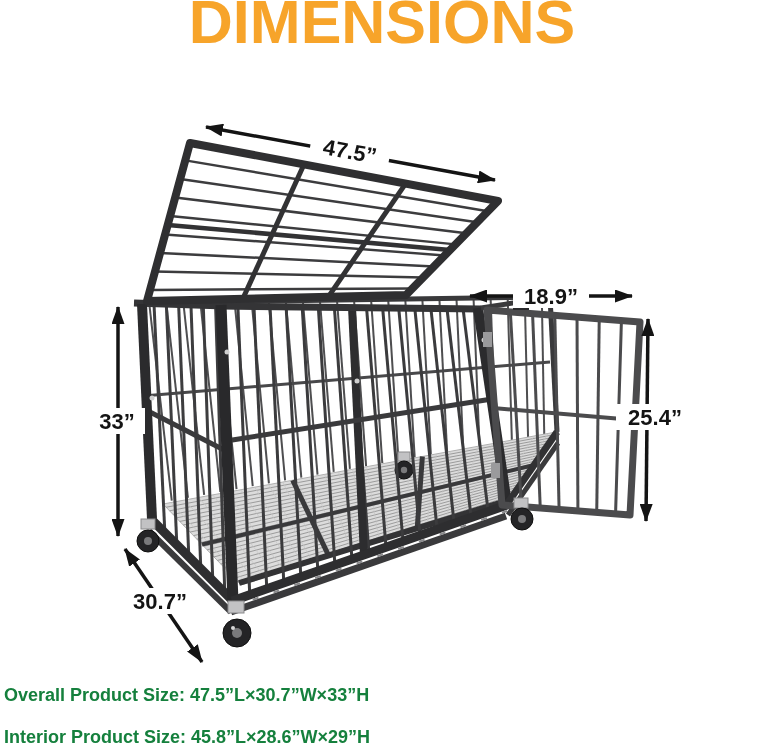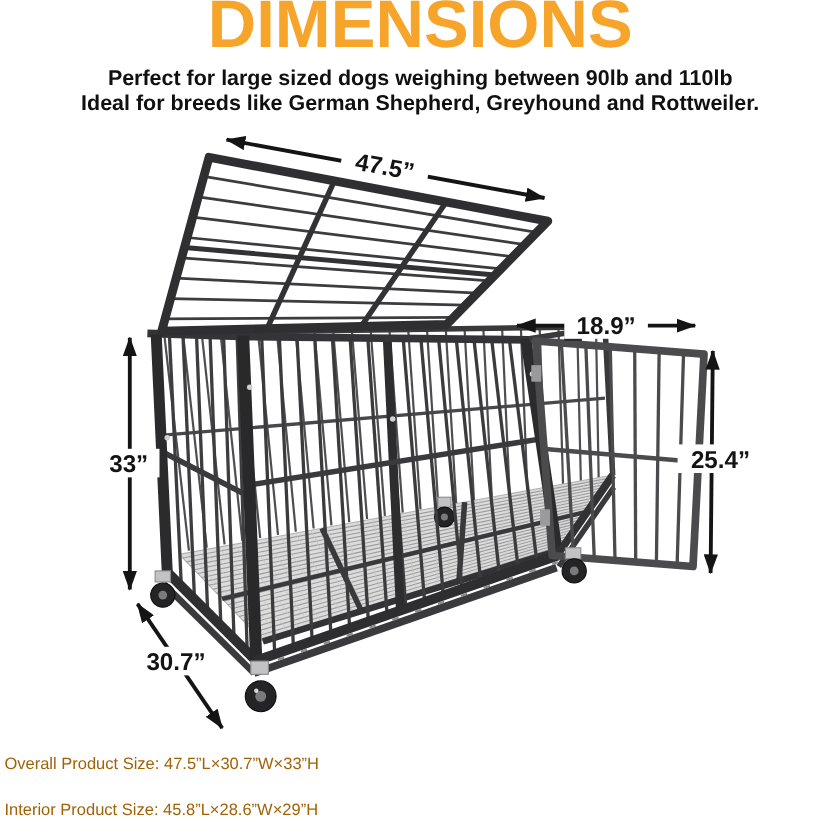--- a/index.html
+++ b/index.html
@@ -12,40 +12,36 @@
     font-size:61px; line-height:62px; font-weight:bold; letter-spacing:0px;
     color:#F7A42A; white-space:nowrap;
   }
   .subtitle {
     position:absolute; top:60px; left:0; right:0; text-align:center;
     font-size:19.5px; line-height:23px; font-weight:bold; color:#101010;
   }
   .illus { position:absolute; left:0; top:0; }
   .specs {
     position:absolute; left:4px; right:4px; top:684px;
-    font-size:15px; font-weight:normal; color:#a16207;
+    font-size:18px; font-weight:bold; color:#15803d;
   }
   .specs .row { display:flex; justify-content:space-between; line-height:22px; white-space:nowrap; }
   .specs .row + .row { margin-top:20px;align-items:flex-end; }
   .dim-label {
     font-size:22px; font-weight:bold; fill:#141414;
     text-anchor:middle; font-family:"Liberation Sans", sans-serif;
   }
 </style>
 </head>
 <body>
 
 <div class="page">
 
   <div class="title">DIMENSIONS</div>
 
-  <div class="subtitle">
-    <div>Perfect for large sized dogs weighing between 90lb and 110lb</div>
-    <div>Ideal for breeds like German Shepherd, Greyhound and Rottweiler.</div>
-  </div>
 
   <svg class="illus" width="764" height="755" viewBox="0 0 764 755">
     <defs>
       <marker id="ah" viewBox="0 0 18 13" refX="17" refY="6.5" markerWidth="18" markerHeight="13" orient="auto-start-reverse" markerUnits="userSpaceOnUse">
         <path d="M0,0 L18,6.5 L0,13 Z" fill="#141414"></path>
       </marker>
     </defs>
 
     <g id="g-backwall">
       <g id="bw-bars">

